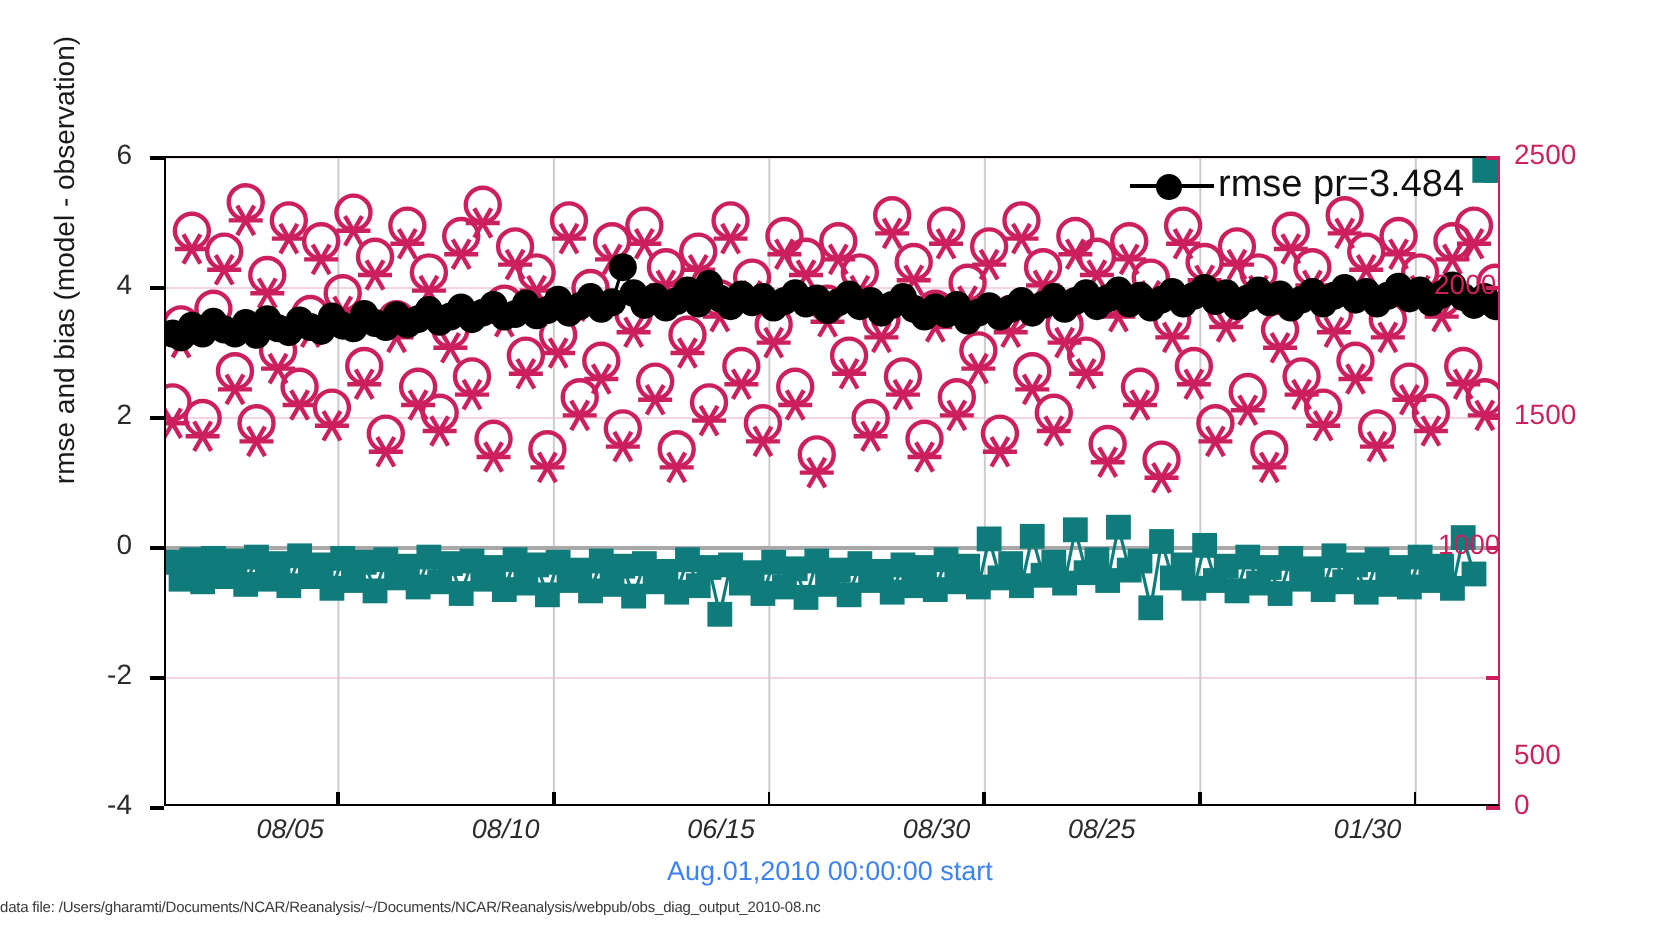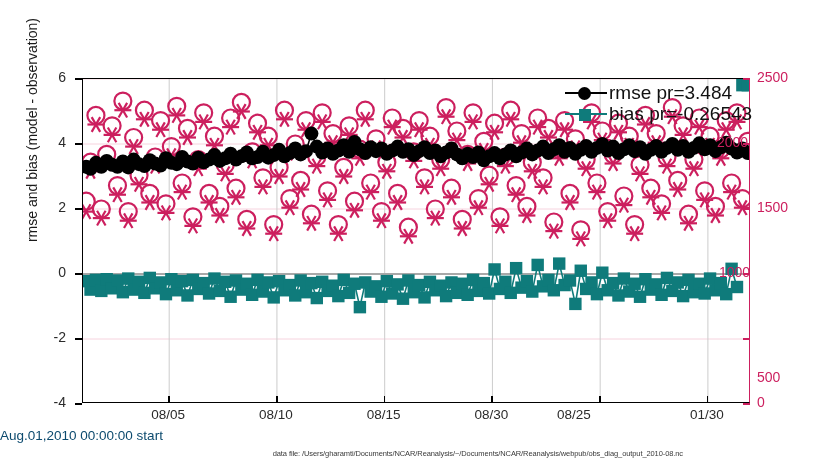--- a/index.html
+++ b/index.html
@@ -94,55 +94,55 @@
     text-align: left;
     font-size: 14px;
     color: #cc1f5e;
     transform: translateY(-9px);
   }
   .xlab {
     position: absolute;
     top: 407px;
     width: 80px;
     margin-left: -40px;
-    text-align: center;
     font-size: 13.5px;
     color: #2b2b2b;
+    font-style: italic;
   }
   
   .ytitle-left {
     position: absolute;
     left: -118px;
     top: 122px;
     width: 300px;
     text-align: center;
     font-size: 14px;
     color: #1a1a1a;
     transform: rotate(-90deg);
     transform-origin: center center;
     white-space: nowrap;
   }
   .xtitle {
     position: absolute;
     left: 0;
     top: 428px;
     width: 830px;
+    text-align: center;
     font-size: 13.5px;
-    color: #0c4a6e;
+    color: #3b82f6;
   }
   .footer {
     position: absolute;
     left: 0;
     top: 449px;
     width: 671px;
-    text-align: right;
+    text-align: left;
     font-size: 7.5px;
     color: #3a3a3a;
     letter-spacing: -0.1px;
-    margin-left: 12px;
   }
   
   .legend {
     position: absolute;
     left: 563px;
     top: 80px;
     width: 185px;
     padding: 2px 0 2px 0;
     background: transparent;
   }
@@ -1243,39 +1243,32 @@
       <div class="ylab-right" style="top: 273px; left: 719px; position: absolute;">1000</div>
       <div class="tick-right" style="top: 338px;"></div>
       <div class="ylab-right" style="top: 338px; left: 757px; position: absolute; margin-top: 40px;">500</div>
       <div class="tick-right" style="top: 403px;"></div>
       <div class="ylab-right" style="top: 403px; left: 757px; position: absolute;">0</div>
       <div class="tick-bottom" style="left: 168.194px;"></div>
       <div class="xlab" style="left: 168.194px; position: absolute;">08/05</div>
       <div class="tick-bottom" style="left: 275.935px;"></div>
       <div class="xlab" style="left: 275.935px; position: absolute;">08/10</div>
       <div class="tick-bottom" style="left: 383.677px;"></div>
-      <div class="xlab" style="left: 383.677px; position: absolute;">08/15</div>
+      <div class="xlab" style="left: 383.677px; position: absolute;">06/15</div>
       <div class="tick-bottom" style="left: 491.419px;"></div>
       <div class="xlab" style="left: 491.419px; position: absolute;">08/30</div>
       <div class="tick-bottom" style="left: 599.161px;"></div>
       <div class="xlab" style="left: 574px; position: absolute;">08/25</div>
       <div class="tick-bottom" style="left: 706.903px;"></div>
       <div class="xlab" style="left: 706.903px; position: absolute;">01/30</div>
     </div>
 
   <div class="legend" id="legend">
       <div class="legend-row">
         <div class="legend-sample">
           <div class="legend-line" style="background: rgb(0, 0, 0);"></div>
           <div class="legend-mark-circ" style="background: rgb(0, 0, 0);"></div>
         </div>
         <span class="legend-text">rmse pr=3.484</span>
       </div>
-      <div class="legend-row">
-        <div class="legend-sample">
-          <div class="legend-line" style="background: rgb(15, 123, 123);"></div>
-          <div class="legend-mark-sq" style="background: rgb(15, 123, 123);"></div>
-        </div>
-        <span class="legend-text">bias pr=-0.26543</span>
-      </div>
     </div>
 
 </div>
 
 </body></html>

